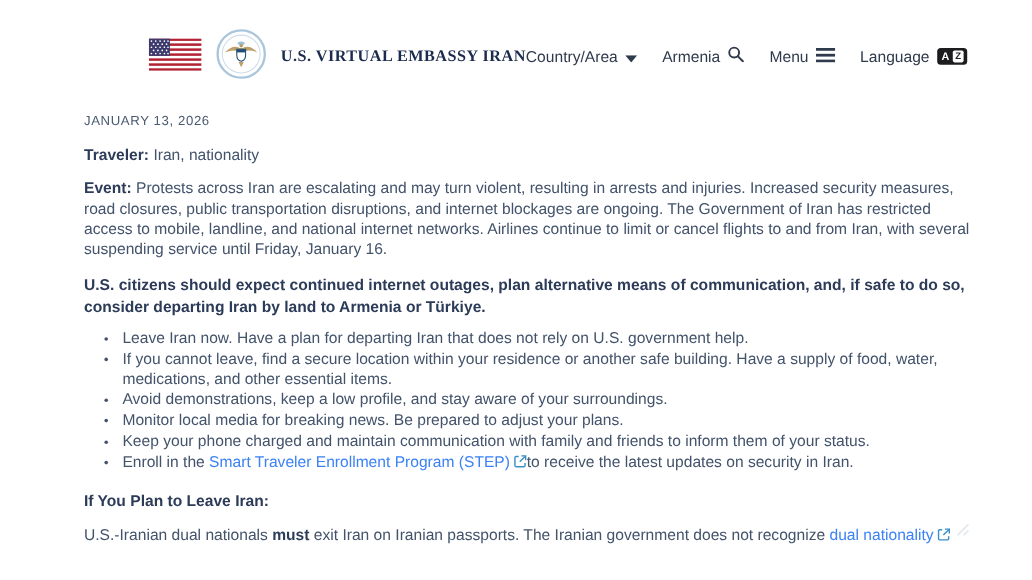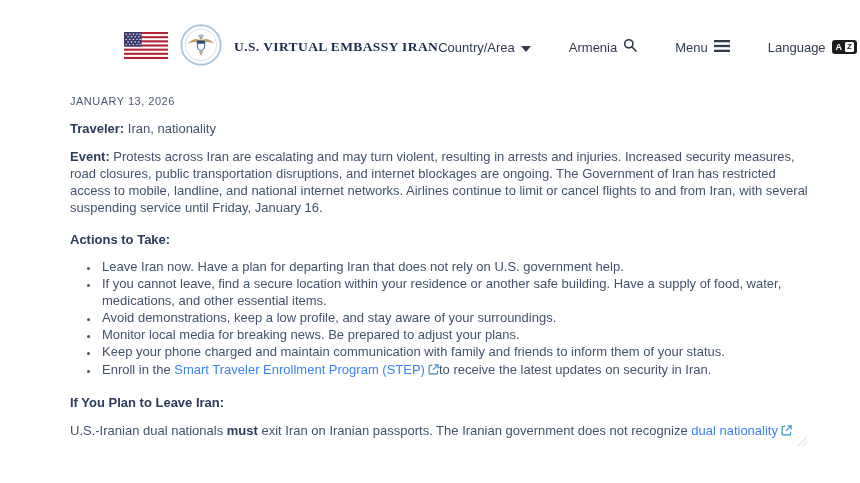--- a/index.html
+++ b/index.html
@@ -15,21 +15,21 @@
     display:flex; align-items:center; justify-content:space-between;
     padding:24px 55px 10px 76px;
     margin-left:48px;
   }
   .brand { display:flex; align-items:center; gap:12px; cursor:pointer; }
   .brand-title {
     font-family:"Liberation Serif","DejaVu Serif",serif;
     font-weight:bold; font-size:13.5px; letter-spacing:.4px;
     color:#1b2b4e; white-space:nowrap;
   }
-  .nav { display:flex; align-items:center; gap:38px; color:#2f3a4d; font-size:13px; }
+  .nav { display:flex; align-items:center; gap:21px; color:#2f3a4d; font-size:13px; }
   .nav-item { display:flex; align-items:center; gap:6px; cursor:pointer; white-space:nowrap; }
   .lang-badge {
     display:inline-flex; align-items:center; gap:2px;
     background:#1d1d1f; border-radius:3px; padding:2px 3px;
   }
   .lang-badge .a { color:#fff; font-weight:bold; font-size:9px; line-height:1; padding:0 1px; }
   .lang-badge .z {
     background:#fff; color:#1d1d1f; font-weight:bold; font-size:8px; line-height:1;
     border-radius:1.5px; padding:1px 2px;
   }
@@ -148,22 +148,22 @@
 </div>
 
 <div class="main">
 
   <div class="date">JANUARY 13, 2026</div>
 
   <p><b>Traveler:</b><span> Iran, nationality</span></p>
 
   <p><b>Event:</b><span> Protests across Iran are escalating and may turn violent, resulting in arrests and injuries. Increased security measures, road closures, public transportation disruptions, and internet blockages are ongoing. The Government of Iran has restricted access to mobile, landline, and national internet networks. Airlines continue to limit or cancel flights to and from Iran, with several suspending service until Friday, January 16.</span></p>
 
+  <p class="advisory">U.S. citizens should expect continued internet outages, plan alternative means of communication, and, if safe to do so, consider departing Iran by land to Armenia or Türkiye.</p>
 
-  <div class="section-heading">Actions to Take:</div>
 
   <ul>
     <li><span>Leave Iran now. Have a plan for departing Iran that does not rely on U.S. government help.</span></li>
     <li><span>If you cannot leave, find a secure location within your residence or another safe building. Have a supply of food, water, medications, and other essential items.</span></li>
     <li><span>Avoid demonstrations, keep a low profile, and stay aware of your surroundings.</span></li>
     <li><span>Monitor local media for breaking news. Be prepared to adjust your plans.</span></li>
     <li><span>Keep your phone charged and maintain communication with family and friends to inform them of your status.</span></li>
     <li><span>Enroll in the </span><a class="link">Smart Traveler Enrollment Program (STEP)</a><span class="ext-icon"><svg width="11" height="11" viewBox="0 0 12 12">
             <path d="M4.6 1.6 H2.2 a1 1 0 0 0 -1 1 V9.8 a1 1 0 0 0 1 1 h7.2 a1 1 0 0 0 1 -1 V7.4" fill="none" stroke="#3a8fc7" stroke-width="1.3"></path>
             <path d="M7 1 h4 v4" fill="none" stroke="#3a8fc7" stroke-width="1.3"></path>

